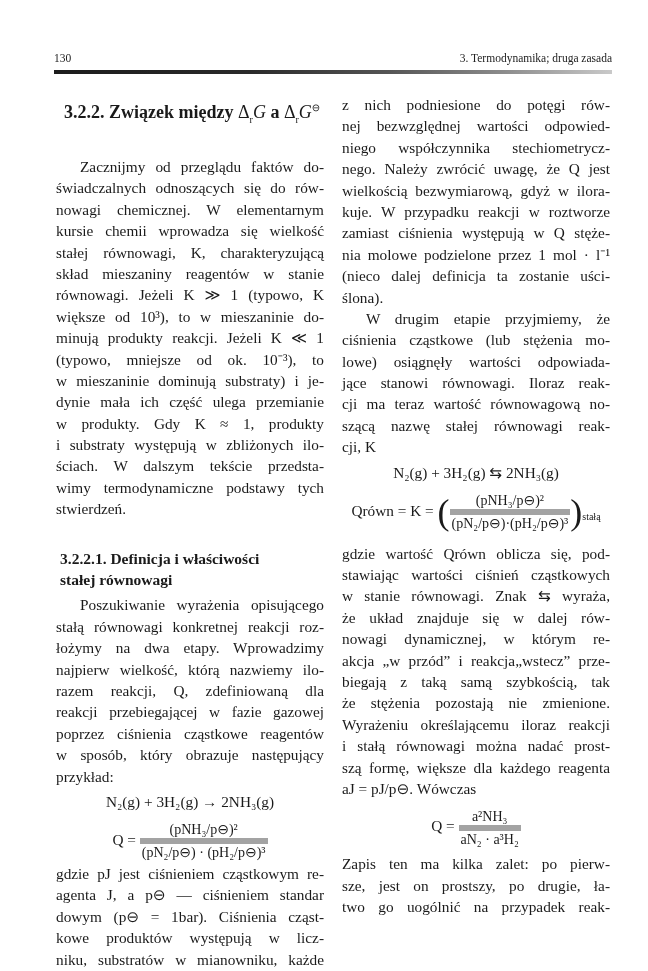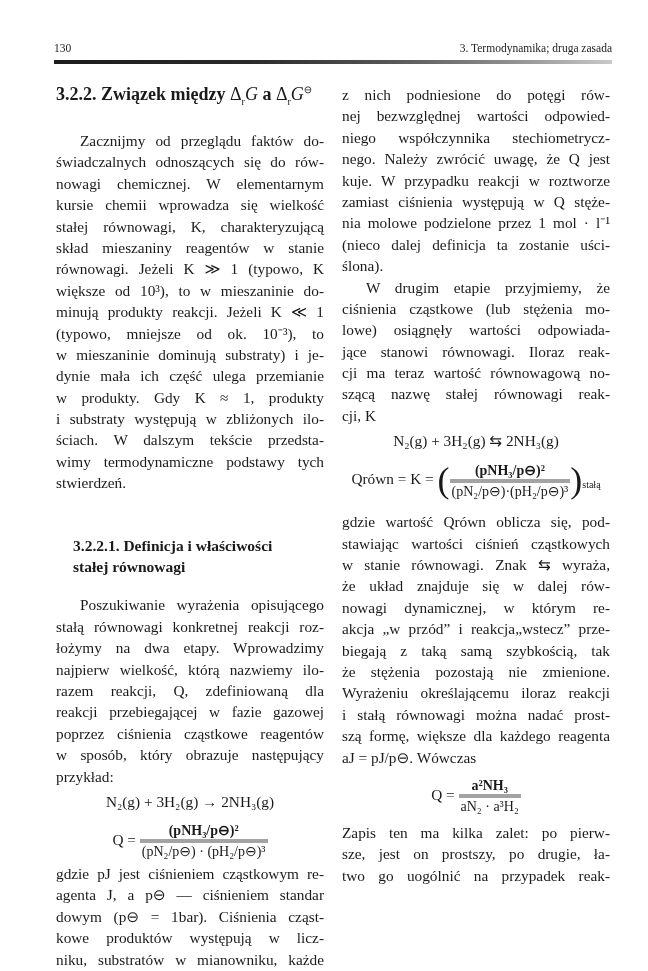--- a/index.html
+++ b/index.html
@@ -1,37 +1,37 @@
 <!DOCTYPE html>
 <html><head>
 <meta charset="utf-8">
 <style>
   html, body { margin: 0; padding: 0; background: #ffffff; }
   body { width: 648px; height: 971px; position: relative; overflow: hidden;
          font-family: "DejaVu Serif", "Liberation Serif", serif; color: #1a1a1a; }
-  .page { position: absolute; left: 0; top: 0; width: 648px; height: 695px; }
+  .page { position: absolute; left: 0; top: 10px; width: 648px; height: 695px; }
   .running-head { position: absolute; top: 42px; left: 54px; width: 558px; height: 16px;
                   font-size: 11.5px; font-family: "Liberation Serif", serif; color: #222; }
   .running-head .pg { position: absolute; left: 0; top: 0; }
   .running-head .chap { position: absolute; right: 0; top: 0; }
   .head-rule { position: absolute; top: 60px; left: 54px; width: 558px; height: 4px;
                background: linear-gradient(to right, #1c1c1c 0%, #2a2a2a 35%, #555 60%, #8a8a8a 80%, #c9c9c9 100%); }
   .col { position: absolute; top: 82px; font-family: "Liberation Serif", serif;
          font-size: 15.3px; line-height: 21.4px; text-align: justify; }
   .col-left { left: 56px; width: 268px; }
   .col-right { left: 342px; width: 268px; }
   .line { display: block; white-space: nowrap; text-align-last: justify; text-align: justify; height: 21.4px; }
   .line.last { text-align-last: left; }
   .indent { padding-left: 24px; }
-  h2.sec { margin: 0; font-size: 18px; font-weight: bold; line-height: 24px; height: 24px; white-space: nowrap; }
-  h3.subsec { margin: 17px; font-size: 15.5px; font-weight: bold; line-height: 21.4px; }
+  h2.sec { margin: 8px; font-size: 18px; font-weight: bold; line-height: 24px; height: 24px; white-space: nowrap; }
+  h3.subsec { margin: 4px; font-size: 15.5px; font-weight: bold; line-height: 21.4px; }
   .gap-l { height: 24px; }
   .eq { display: block; text-align: center; white-space: nowrap; height: 30px; line-height: 30px; }
   .frac { display: inline-block; vertical-align: middle; text-align: center; font-size: 14px; line-height: 17px; }
-  .frac .num { display: block; padding: 0 2px; border-bottom: 4px solid #a3a3a3; font-weight: bold; }
+  .frac .num { display: block; padding: 0 2px; border-bottom: 6px solid #a3a3a3; }
   .frac .den { display: block; padding: 0 2px; }
   .eq-frac { height: 46px; line-height: 46px; }
   .big-paren { font-size: 36px; vertical-align: middle; font-weight: 200; line-height: 40px; }
   sub, sup { font-size: 10px; line-height: 0; }
   i { font-style: italic; }
 </style>
 </head>
 <body>
 
 <div class="page">
@@ -107,20 +107,21 @@
       <span class="line">niku, substratów w mianowniku, każde</span>
     </div>
   </div>
 
   <div class="col col-right" style="top:84px">
     <div>
       <span class="line">z nich podniesione do potęgi rów-</span>
       <span class="line">nej bezwzględnej wartości odpowied-</span>
       <span class="line">niego współczynnika stechiometrycz-</span>
       <span class="line">nego. Należy zwrócić uwagę, że Q jest</span>
+      <span class="line">wielkością bezwymiarową, gdyż w ilora-</span>
       <span class="line">kuje. W przypadku reakcji w roztworze</span>
       <span class="line">zamiast ciśnienia występują w Q stęże-</span>
       <span class="line">nia molowe podzielone przez 1 mol · l⁻¹</span>
       <span class="line">(nieco dalej definicja ta zostanie uści-</span>
       <span class="line last">ślona).</span>
     </div>
 
     <div>
       <span class="line indent">W drugim etapie przyjmiemy, że</span>
       <span class="line">ciśnienia cząstkowe (lub stężenia mo-</span>

